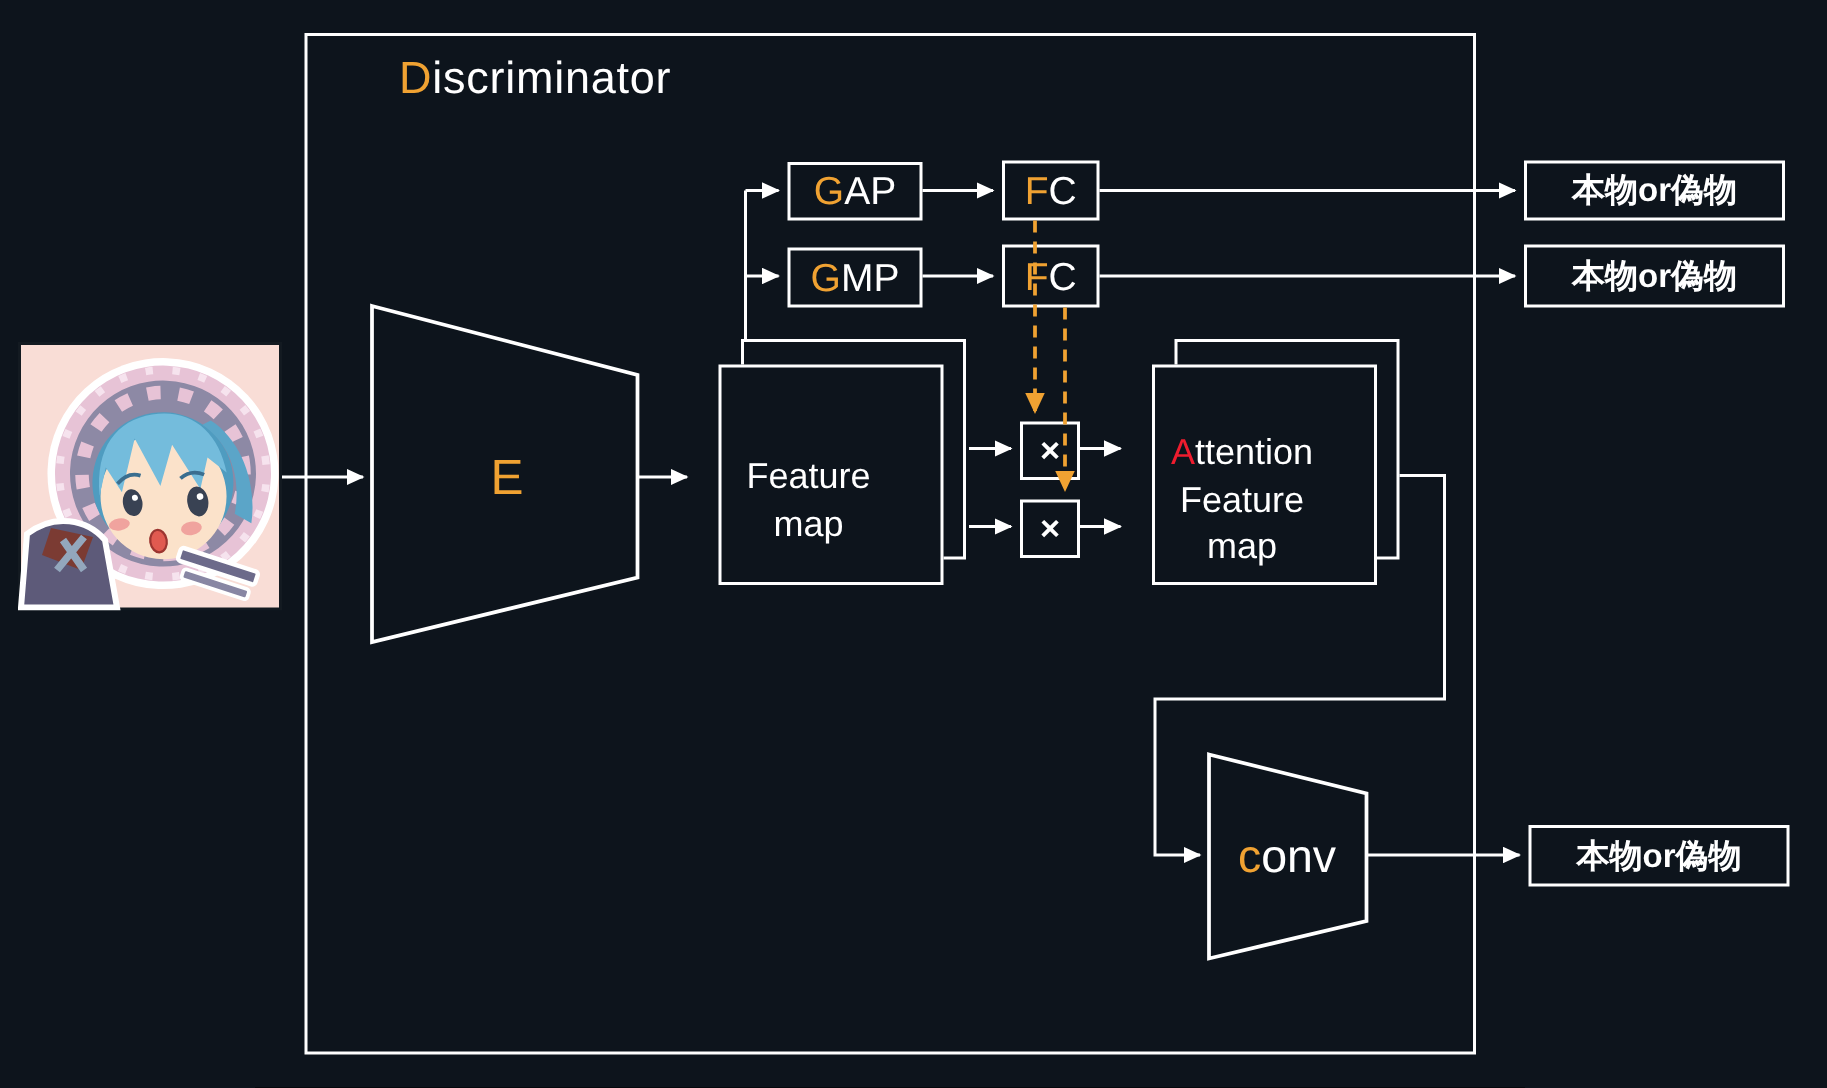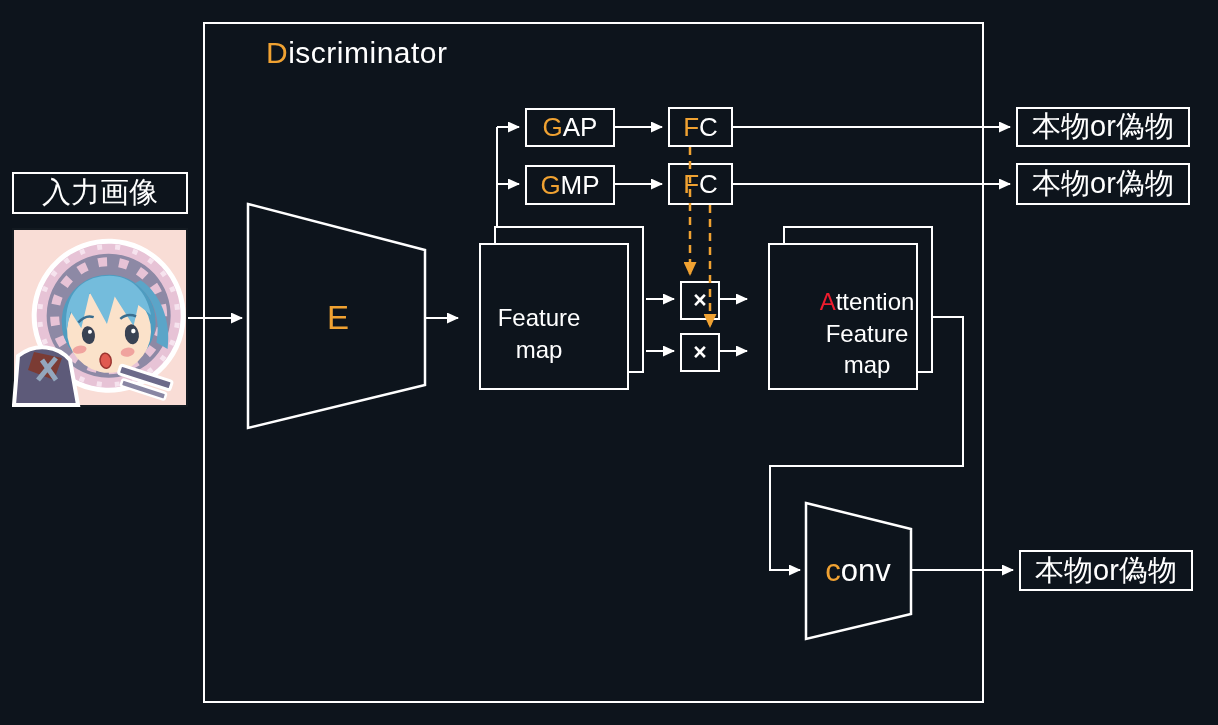--- a/index.html
+++ b/index.html
@@ -12,21 +12,21 @@
   .abs{position:absolute;box-sizing:border-box;}
   .disc-box{border:2px solid var(--line);}
   .title{font-size:30px;letter-spacing:.5px;white-space:nowrap;}
   .accent{color:var(--accent-orange);}
   .accent-red{color:var(--accent-red);}
   .box{
     border:2px solid var(--line);background:var(--background);
     display:flex;align-items:center;justify-content:center;
     text-align:center;white-space:nowrap;
   }
-  .jp{font-weight:normal;font-size:29px;}
+  .jp{font-weight:bold;font-size:22px;}
   .pool{font-size:26px;}
   .fc{font-size:26px;}
   .mult{font-size:23px;font-weight:bold;}
   .stack-sq{
     border:2px solid var(--line);background:var(--background);
     width:150px;height:147px;
   }
   .stack-label{
     display:flex;flex-direction:column;align-items:center;justify-content:center;
     font-size:24px;line-height:1.32;background:transparent;border:none;
@@ -43,21 +43,20 @@
 </style>
 </head>
 <body>
 
 <div class="slide">
 
   <div class="abs disc-box" style="left:203px;top:22px;width:781px;height:681px;"></div>
 
   <div class="abs title" style="left:228px;top:36px;margin-left:38px;"><span class="accent">D</span><span>iscriminator</span></div>
 
-  <div class="abs box jp z2" style="left:12px;top:172px;width:176px;height:42px;border-width:2.5px;">入力画像</div>
 
   <div class="abs z2" style="left:12px;top:228px;width:176px;height:179px;">
     <svg width="176" height="179" viewBox="0 0 176 179">
       <rect x="1" y="1" width="174" height="177" fill="#f9ddd6" stroke="#131a21" stroke-width="2"></rect>
       <g transform="rotate(-9 95 90)">
         <circle cx="97" cy="88" r="77" fill="#ffffff"></circle>
         <circle cx="97" cy="88" r="72" fill="#e7c3d6"></circle>
         <circle cx="97" cy="88" r="69" fill="none" stroke="#f6e3ee" stroke-width="5" stroke-dasharray="5 13"></circle>
         <circle cx="97" cy="88" r="62" fill="#8d89a5"></circle>
         <circle cx="97" cy="88" r="54" fill="none" stroke="#e7c3d6" stroke-width="9" stroke-dasharray="9 12"></circle>
@@ -112,21 +111,21 @@
 
   <div class="abs box mult z2" style="left:680px;top:281px;width:40px;height:39px;">
       <span>×</span>
     </div>
   <div class="abs box mult z2" style="left:680px;top:333px;width:40px;height:39px;">
       <span>×</span>
     </div>
 
   <div class="abs stack-sq z2" style="left:783px;top:226px;"></div>
   <div class="abs stack-sq z2" style="left:768px;top:243px;"></div>
-  <div class="abs stack-sq stack-label z2" style="left:792px;top:260px;text-align:right;">
+  <div class="abs stack-sq stack-label z2" style="left:753px;top:260px;text-align:right;">
     <span><span class="accent-red">A</span><span>ttention</span></span>
     <span>Feature</span>
     <span>map</span>
   </div>
 
   <div class="abs box jp z2" style="left:1016px;top:107px;width:174px;height:40px;border-width:2.5px;">本物or偽物</div>
   <div class="abs box jp z2" style="left:1016px;top:163px;width:174px;height:42px;border-width:2.5px;">本物or偽物</div>
   <div class="abs box jp z2" style="left:1019px;top:550px;width:174px;height:41px;border-width:2.5px;">本物or偽物</div>
 
   <div class="abs shape-label" style="left:258px;top:296px;width:160px;height:44px;">

